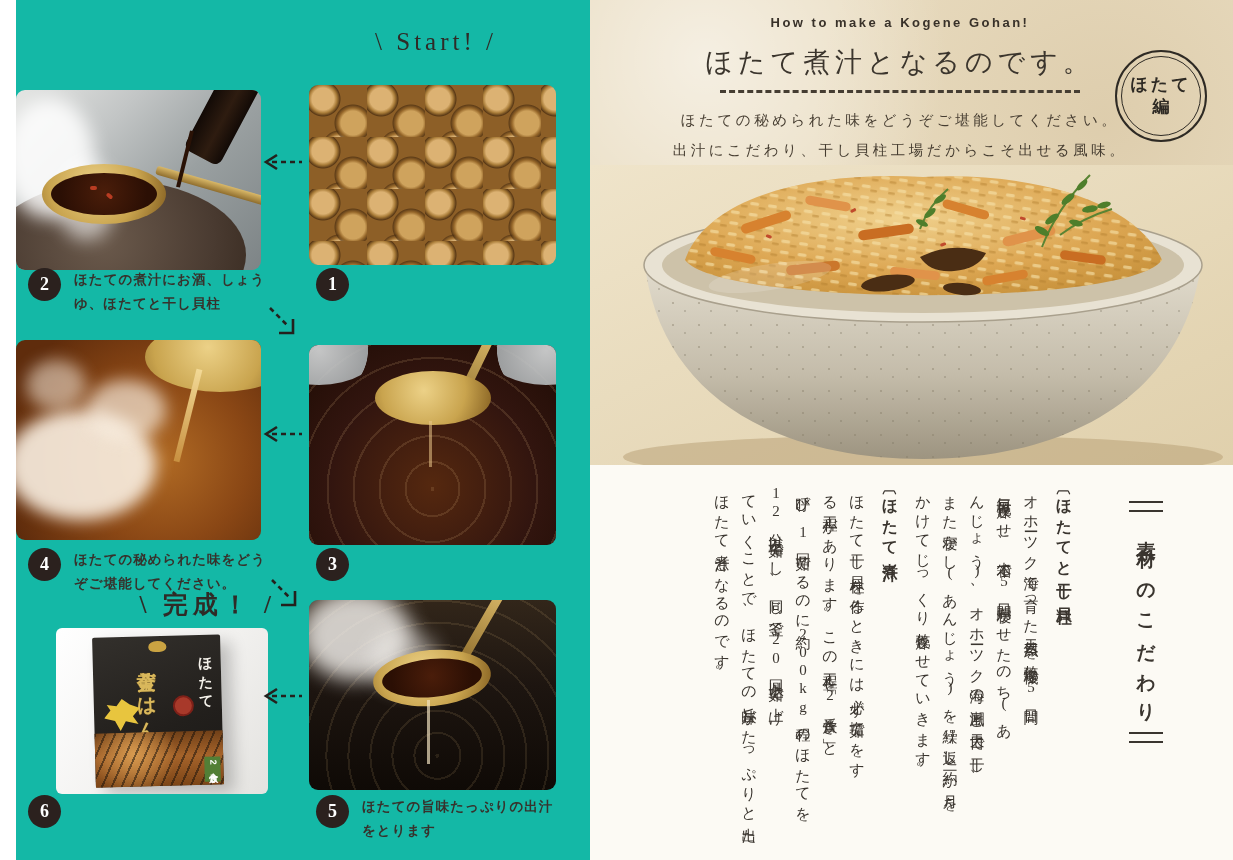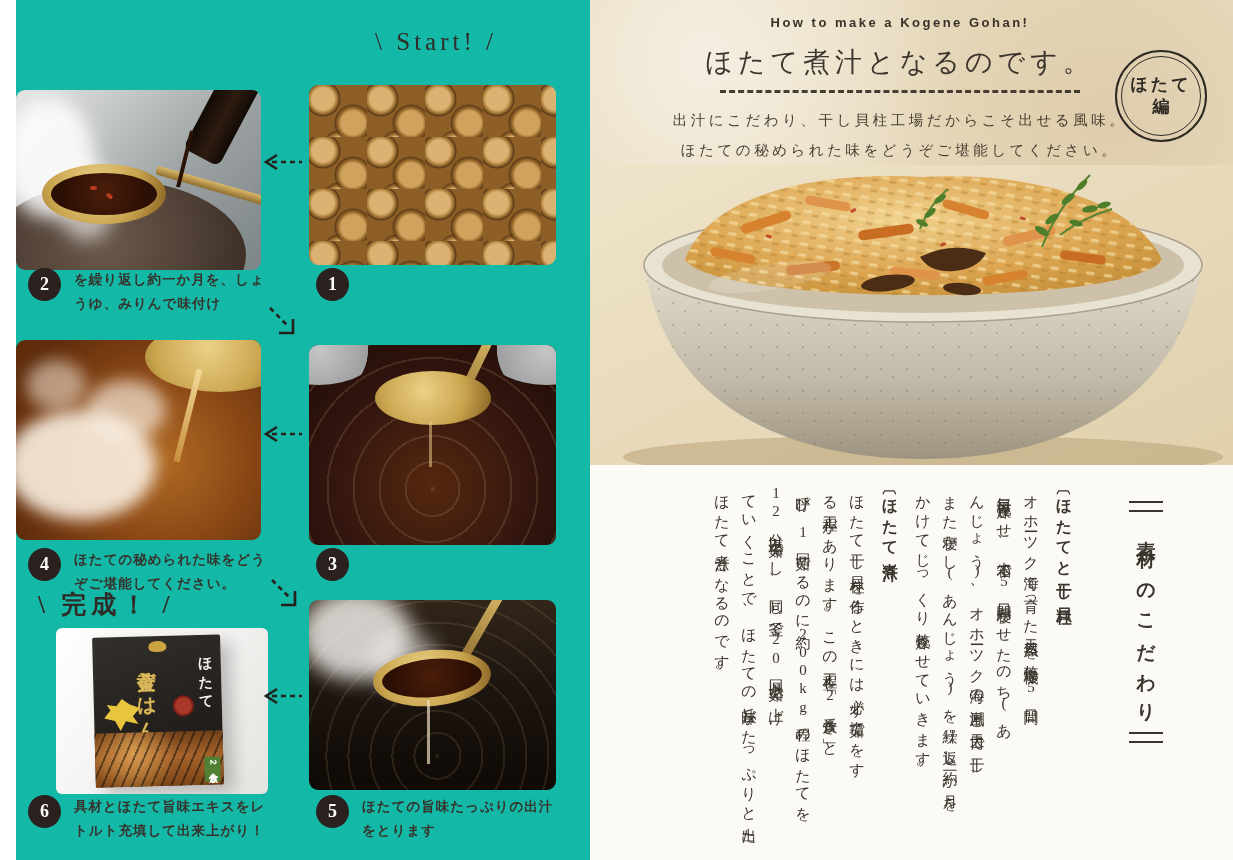--- a/index.html
+++ b/index.html
@@ -87,21 +87,21 @@
        background:
          repeating-linear-gradient(115deg, rgba(20,15,10,.5) 0 2px, transparent 2px 9px),
          radial-gradient(circle at 30% 40%, #d79a4f, transparent 45%),
          linear-gradient(180deg,#704018 0%,#a5632a 45%,#7c4517 100%);}
   .pkg-tag{position:absolute;right:3px;bottom:3px;background:#527f36;color:#ffffff;
        font-family:"Liberation Sans","DejaVu Sans",sans-serif;font-size:9px;font-weight:700;padding:3px 3px;line-height:1.1;writing-mode:vertical-rl;letter-spacing:1px;}
 
   
   .start-label{position:absolute;left:300px;top:28px;width:240px;text-align:center;
        font-size:25px;letter-spacing:4px;color:#2f2b27;font-weight:500;}
-  .done-label{position:absolute;left:22px;top:588px;width:238px;text-align:left;
+  .done-label{position:absolute;left:22px;top:588px;width:238px;text-align:right;
        font-size:25px;letter-spacing:5px;color:#2f2b27;font-weight:600;}
   .step-cap{position:absolute;display:flex;gap:13px;align-items:flex-start;}
   .num{width:33px;height:33px;border-radius:50%;background:#2b211e;color:#fff;
        display:flex;align-items:center;justify-content:center;font-size:18px;font-weight:700;flex:0 0 33px;}
   .cap-text{width:200px;font-size:13.5px;font-weight:700;letter-spacing:1px;line-height:1.8;color:#37322c;}
   .cap-r1l{left:12px;top:268px;} .cap-r1r{left:300px;top:268px;}
   .cap-r2l{left:12px;top:548px;} .cap-r2r{left:300px;top:548px;}
   .cap-r3l{left:12px;top:795px;} .cap-r3r{left:300px;top:795px;}
 
   .arrow{position:absolute;}
@@ -201,35 +201,34 @@
       <div class="ladle-bowl s5-ladle">
         <div class="ladle-liquid"></div>
       </div>
       <div class="s5-stream"></div>
     </div>
 
     <div class="done-label">\ 完成！ /</div>
 
     <div class="step-cap cap-r1l">
       <div class="num">2</div>
-      <div class="cap-text">を繰り返し約一か月を、しょうゆ、みりんで味付け</div>
+      <div class="cap-text">ほたての煮汁にお酒、しょうゆ、ほたてと干し貝柱</div>
     </div>
     <div class="step-cap cap-r1r">
       <div class="num">1</div>
     </div>
     <div class="step-cap cap-r2l">
       <div class="num">4</div>
       <div class="cap-text">ほたての秘められた味をどうぞご堪能してください。</div>
     </div>
     <div class="step-cap cap-r2r">
       <div class="num">3</div>
     </div>
     <div class="step-cap cap-r3l">
       <div class="num">6</div>
-      <div class="cap-text">具材とほたて旨味エキスをレトルト充填して出来上がり！</div>
     </div>
     <div class="step-cap cap-r3r">
       <div class="num">5</div>
       <div class="cap-text">ほたての旨味たっぷりの出汁をとります</div>
     </div>
 
     <svg class="arrow a1" width="44" height="20">
       <line x1="12" y1="10" x2="42" y2="10" stroke="#24211d" stroke-width="2.6" stroke-dasharray="5 4"></line>
       <polyline points="17,3 6,10 17,17" fill="none" stroke="#24211d" stroke-width="2.6"></polyline>
     </svg>
@@ -251,22 +250,22 @@
     </svg>
   </section>
 
   <section class="right-page">
     <div class="beige-top"></div>
 
     <header class="title-block">
       <div class="kicker">How to make a Kogene Gohan!</div>
       <div class="main-title">ほたて煮汁となるのです。</div>
       <div class="title-dash"></div>
+      <div class="subtitle">ほたての秘められた味をどうぞご堪能してください。</div>
       <div class="subtitle">出汁にこだわり、干し貝柱工場だからこそ出せる風味。</div>
-      <div class="subtitle">ほたての秘められた味をどうぞご堪能してください。</div>
     </header>
 
     <div class="badge">
       <div class="badge-inner">
         <span class="badge-top">ほたて</span>
         <span class="badge-bottom">編</span>
       </div>
     </div>
 
     <svg class="hero" viewBox="0 0 643 300">

